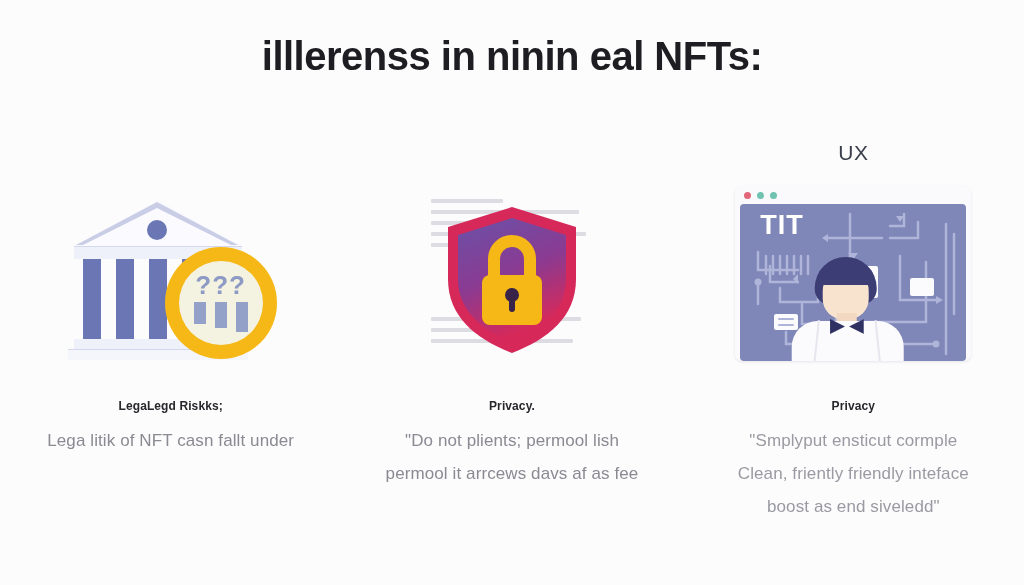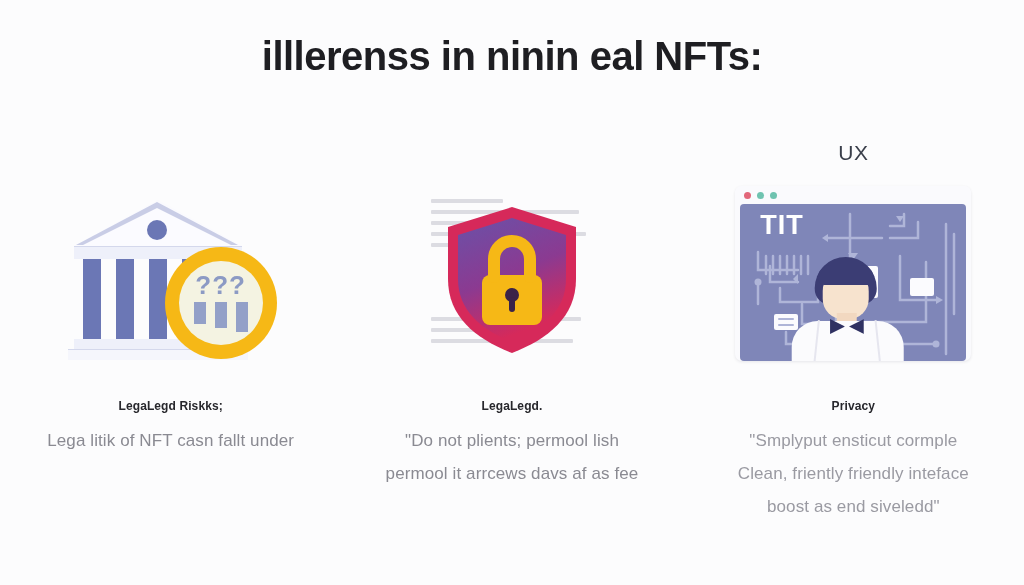--- a/index.html
+++ b/index.html
@@ -349,21 +349,21 @@
             <path d="M68 13 L122 30 L122 74 C122 106 98 125 68 137 C38 125 14 106 14 74 L14 30 Z" fill="url(#shieldGrad)"></path>
             <rect x="38" y="70" width="60" height="50" rx="8" fill="#F6B816"></rect>
             <path d="M50 72 L50 54 C50 44 58 36 68 36 C78 36 86 44 86 54 L86 72" fill="none" stroke="#F6B816" stroke-width="12" stroke-linecap="round"></path>
             <circle cx="68" cy="90" r="7" fill="#3A2348"></circle>
             <rect x="65" y="92" width="6" height="15" rx="3" fill="#3A2348"></rect>
           </svg>
         </div>
       </div>
 
       <div class="text-block">
-        <div class="col-heading">LegaLegd.</div>
+        <div class="col-heading">Privacy.</div>
         <div class="col-body">"Do not plients; permool lish</div>
         <div class="col-body">permool it arrcews davs af as fee</div>
       </div>
     </div>
 
     <div class="col">
       <div class="col-label">UX</div>
 
       <div class="art">
         <div class="browser">

